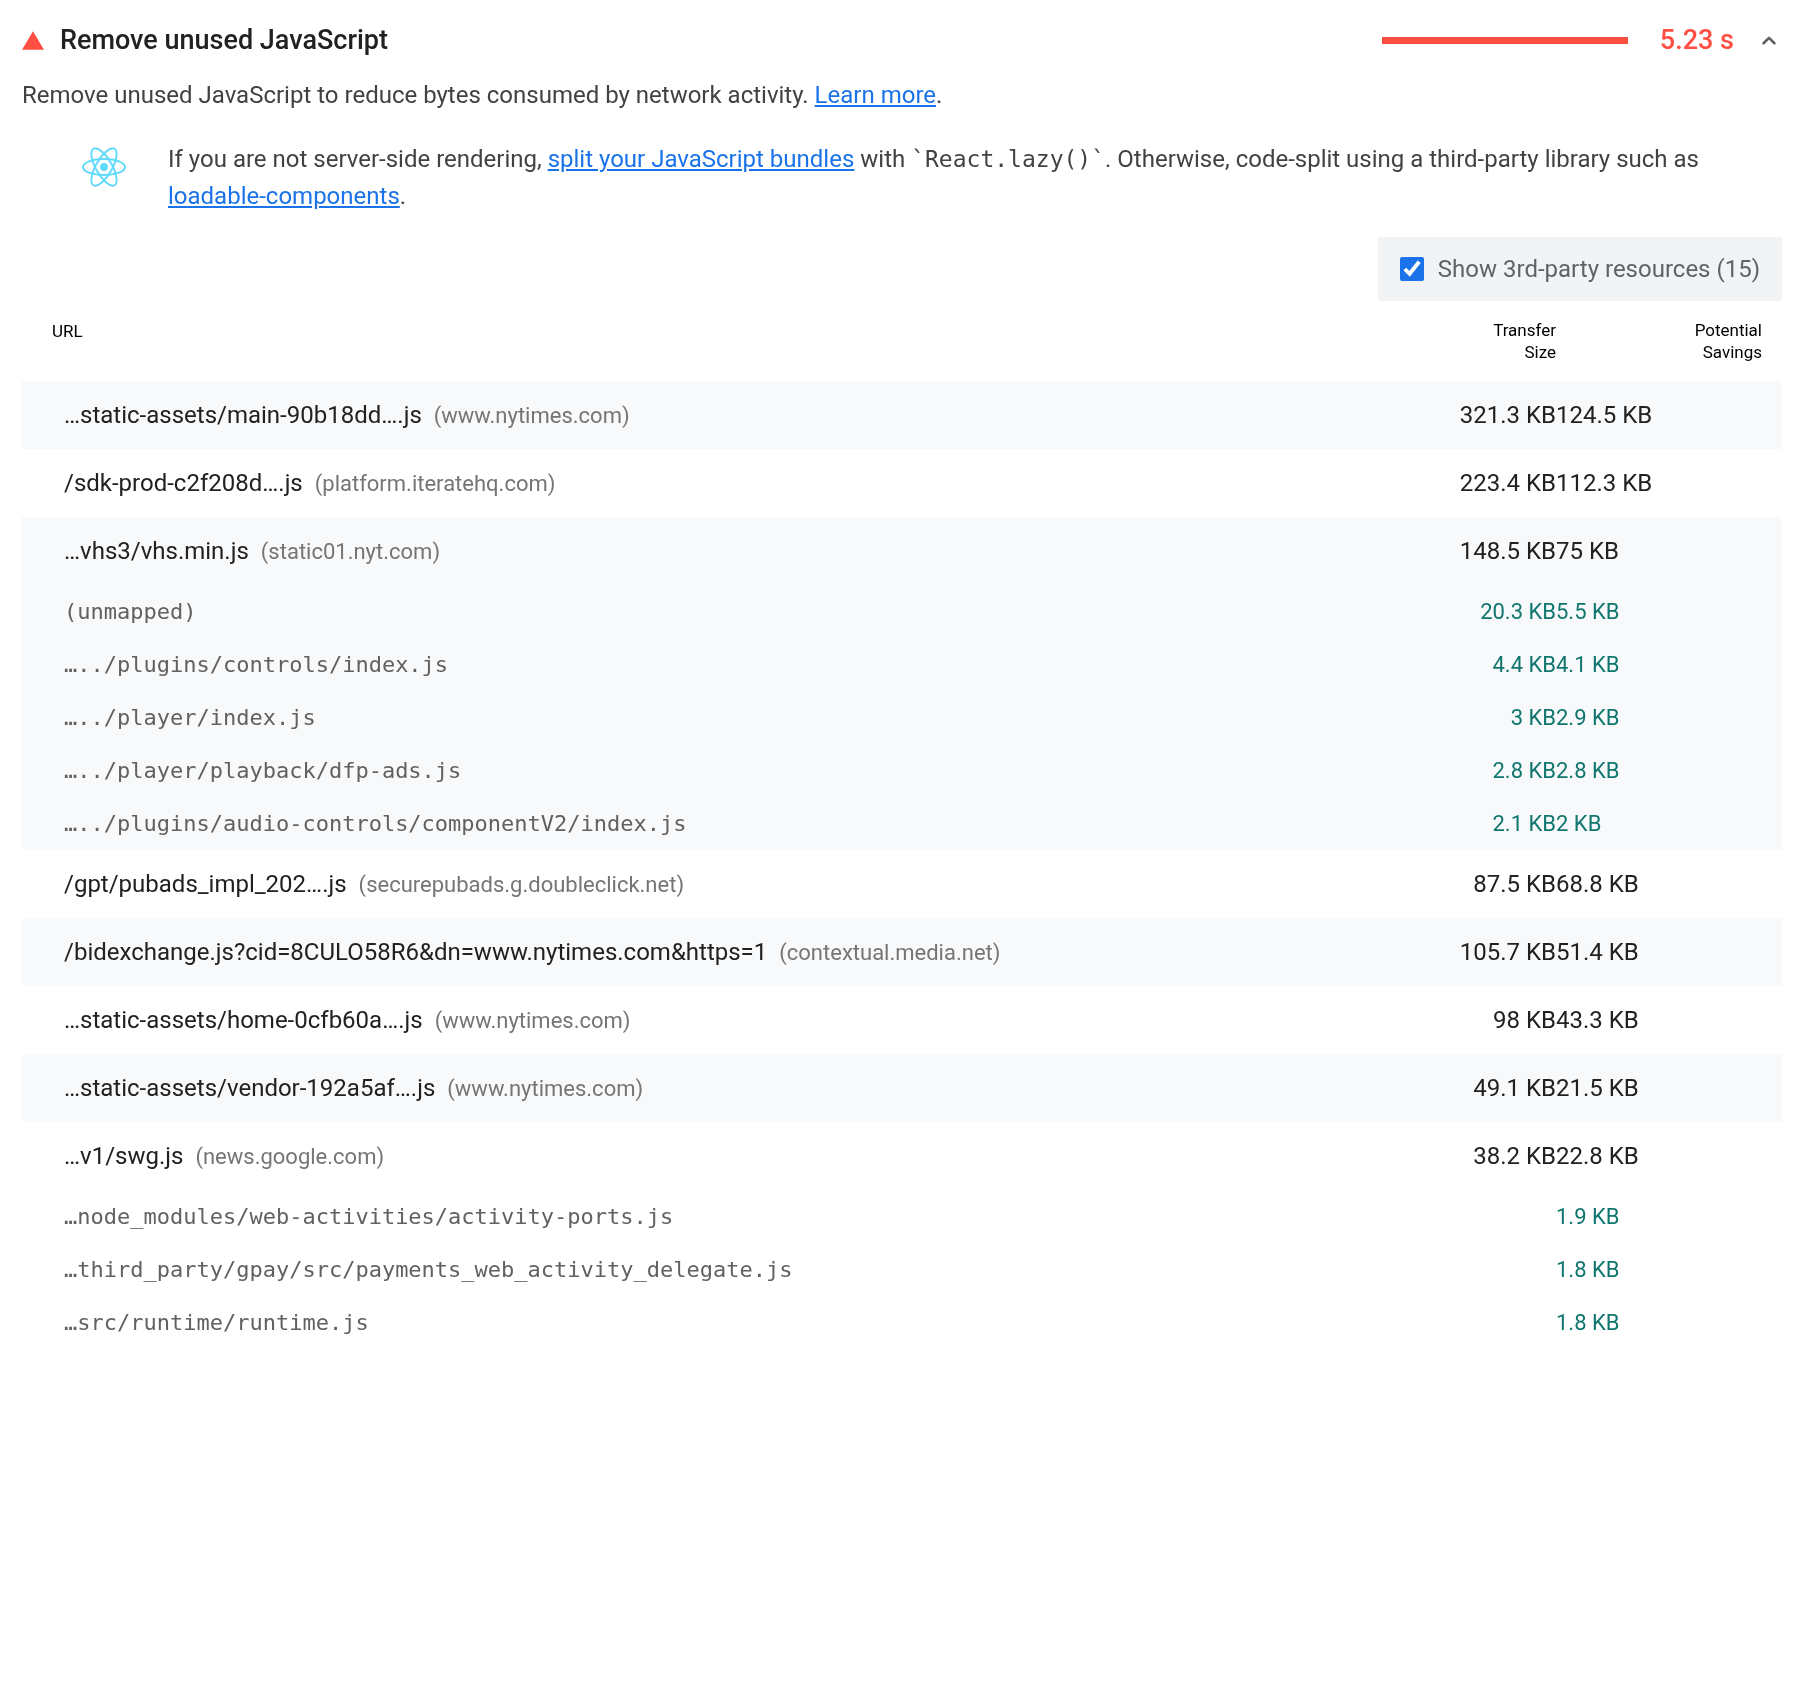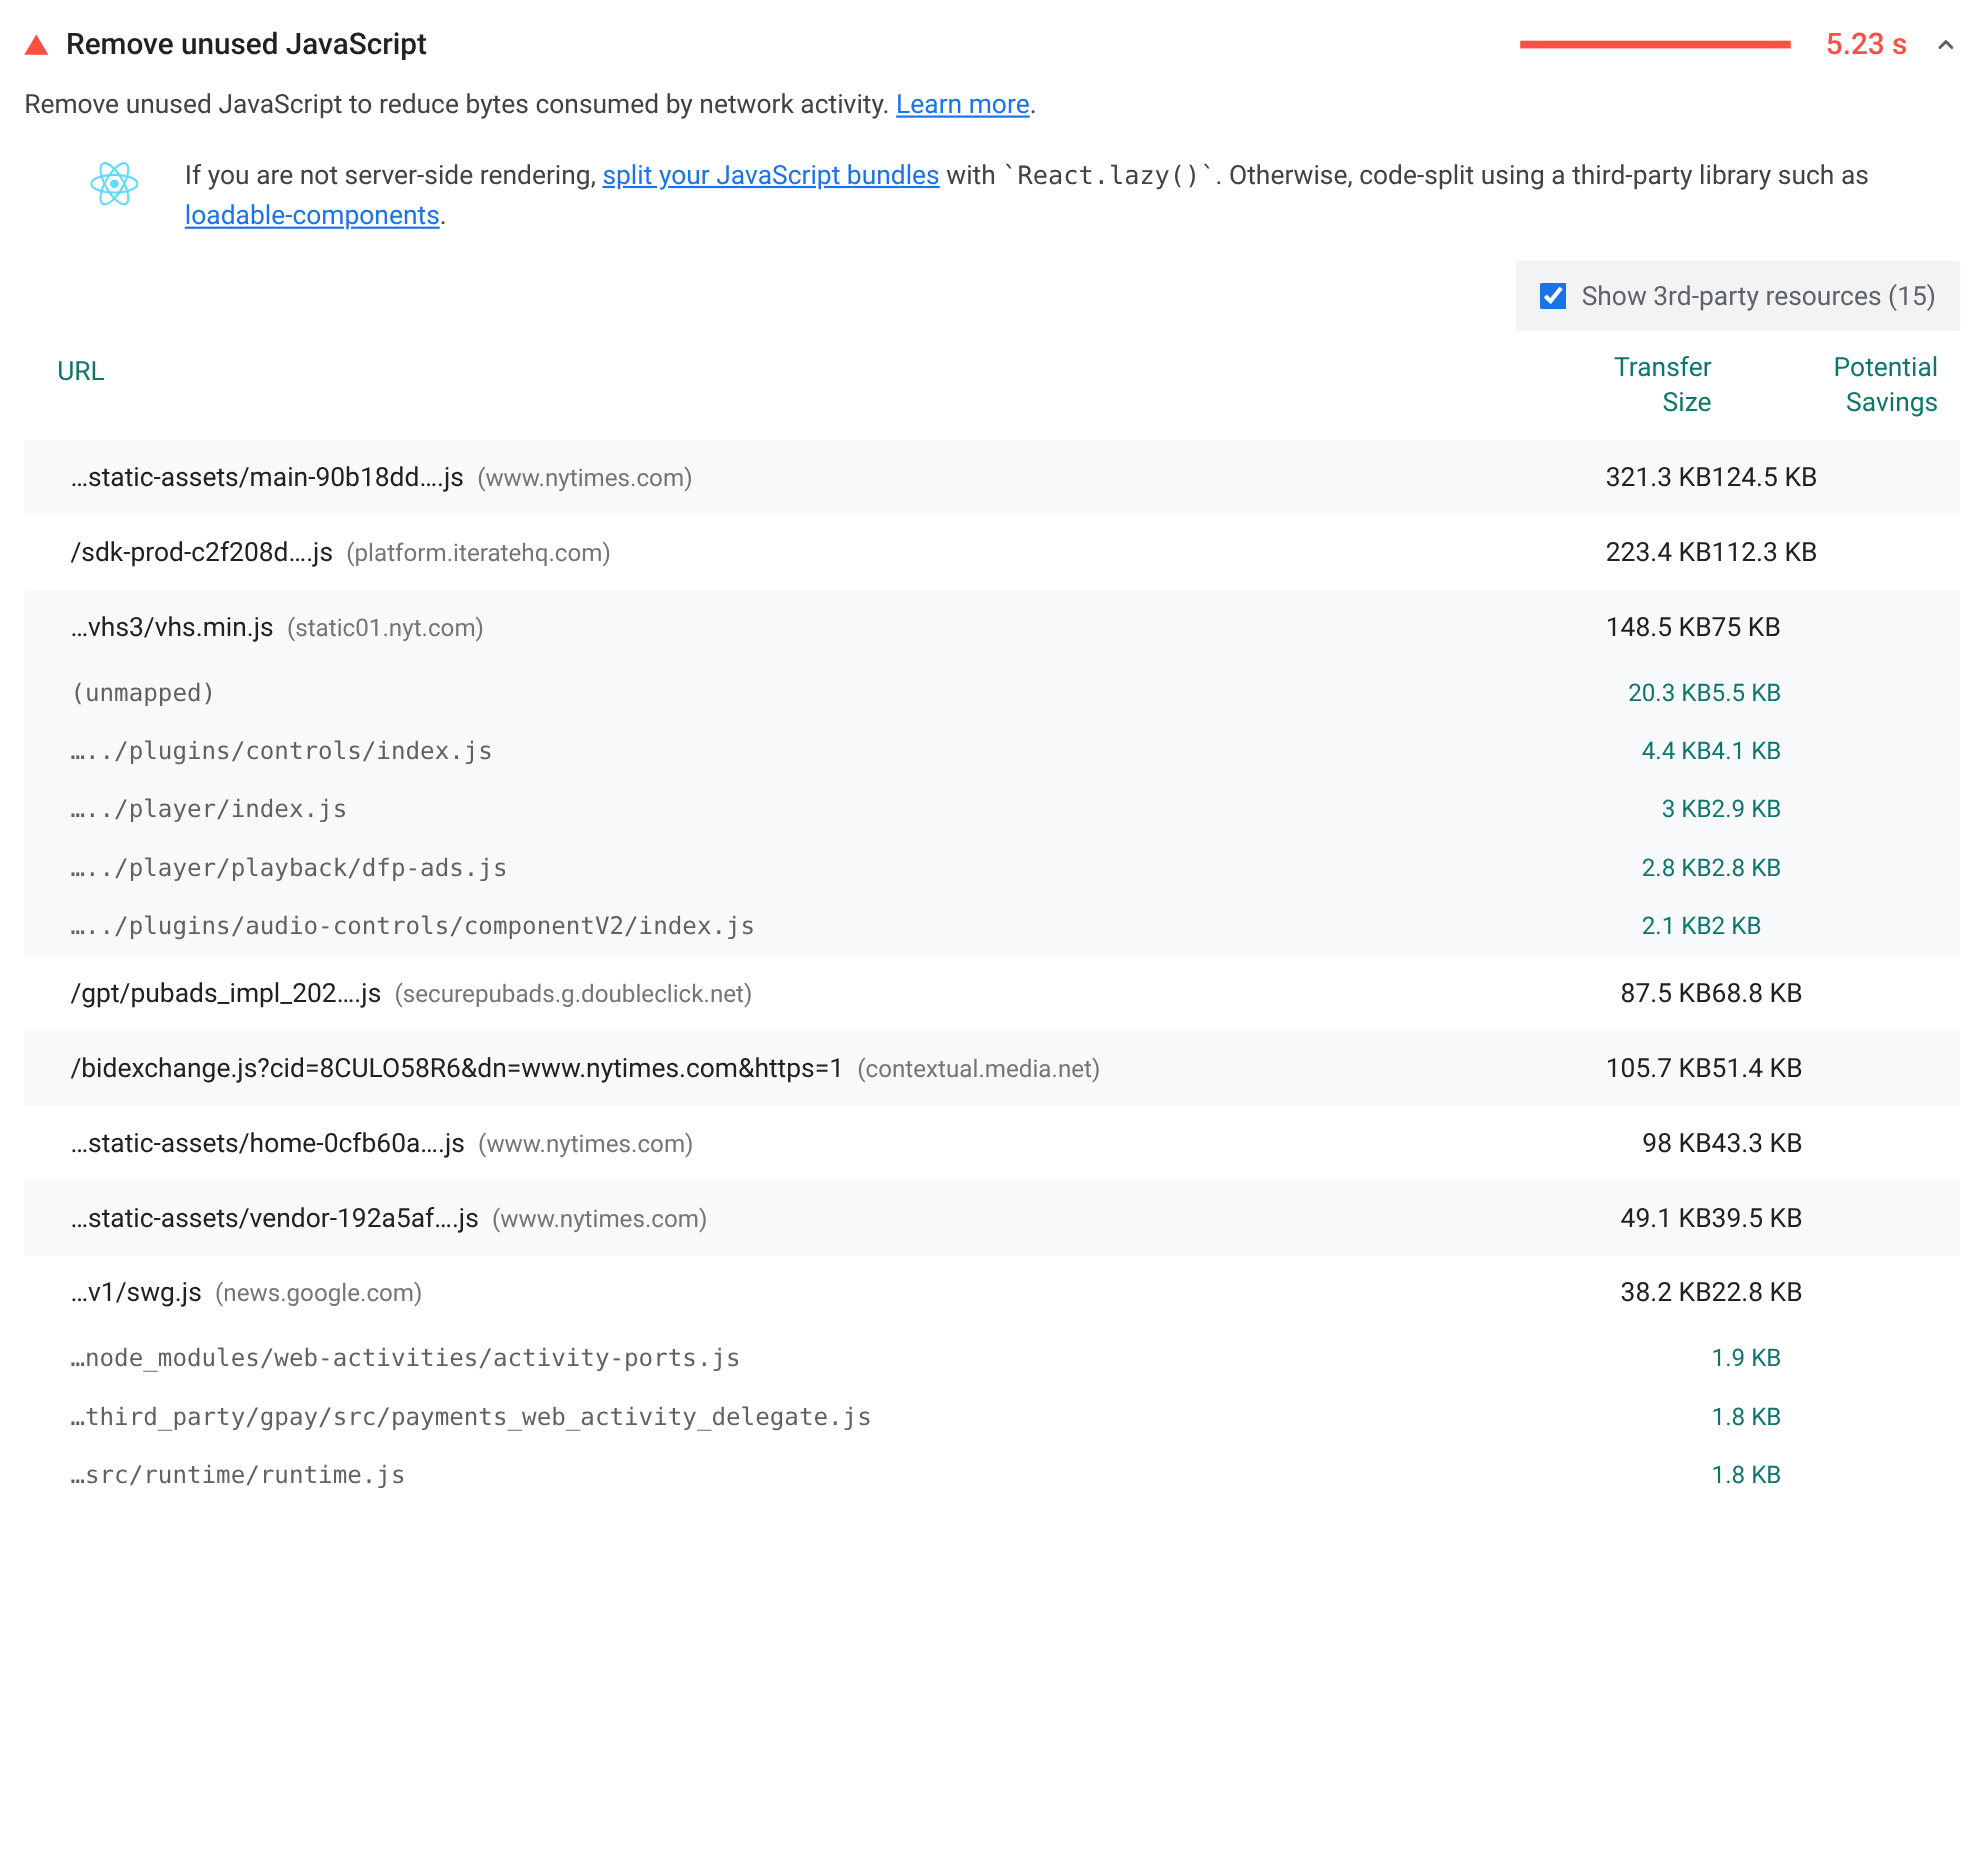--- a/index.html
+++ b/index.html
@@ -76,22 +76,22 @@
     gap: 14px;
     border-radius: 2px;
   }
   .cb {
     width: 24px; height: 24px;
     accent-color: #1a73e8;
     cursor: pointer;
   }
   .thead {
     display: flex;
-    color: #0f766e;
-    font-size: 24px;
+    color: #000000;
+    font-size: 17px;
     padding: 10px 6px 18px 6px;
     align-items: flex-start;
   }
   .col-url  { flex: 1 1 auto; padding-left: 24px; }
   .col-size { flex: 0 0 220px; text-align: right; }
   .col-sav  { flex: 0 0 220px; text-align: right; padding-right: 14px; }
   .th-multi { line-height: 1.3; }
   .row {
     display: flex;
     align-items: center;
@@ -253,21 +253,21 @@
       </div>
       <div class="size-cell">98 KB</div>
       <div class="sav-cell">43.3 KB</div>
     </div>
     <div class="row top shade">
       <div class="url-cell">
         <span class="url-text">…static-assets/vendor-192a5af….js</span>
         <span class="host">(www.nytimes.com)</span>
       </div>
       <div class="size-cell">49.1 KB</div>
-      <div class="sav-cell">39.5 KB</div>
+      <div class="sav-cell">21.5 KB</div>
     </div>
     <div class="row top">
       <div class="url-cell">
         <span class="url-text">…v1/swg.js</span>
         <span class="host">(news.google.com)</span>
       </div>
       <div class="size-cell">38.2 KB</div>
       <div class="sav-cell">22.8 KB</div>
     </div>
     <div class="row sub">

